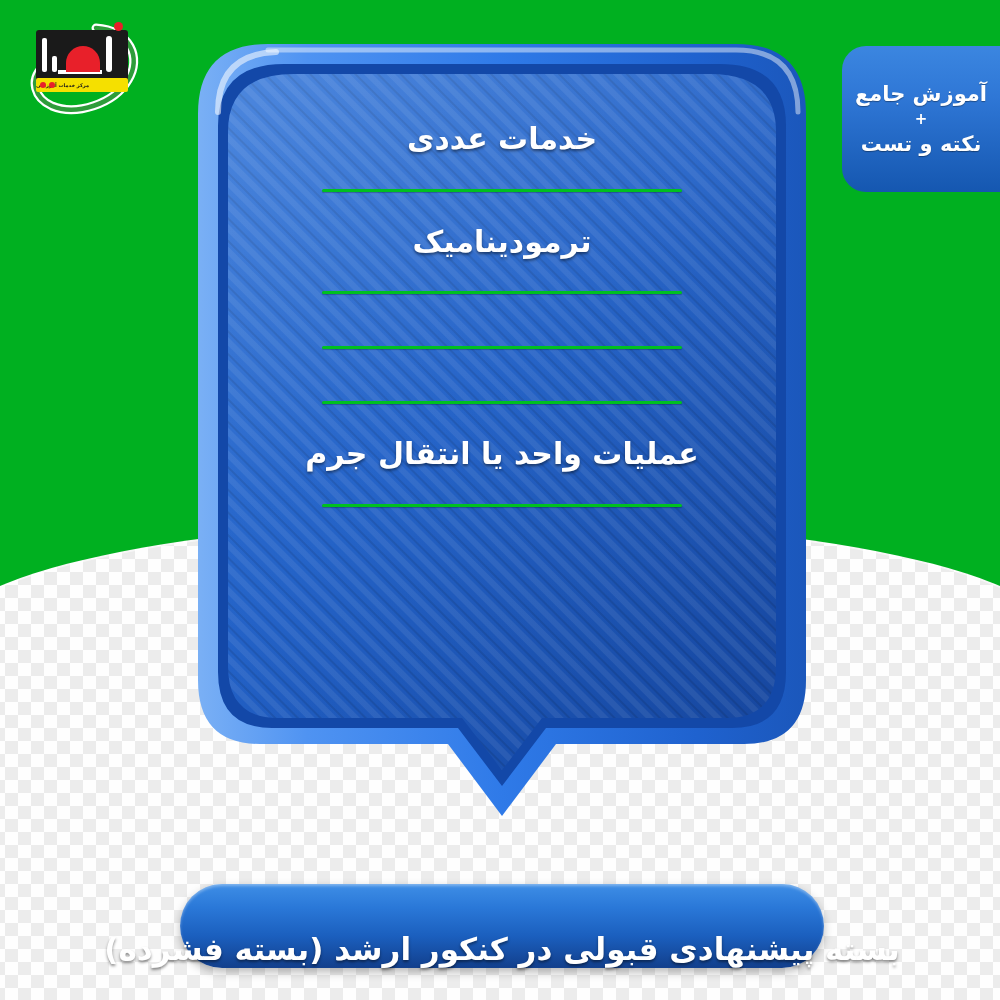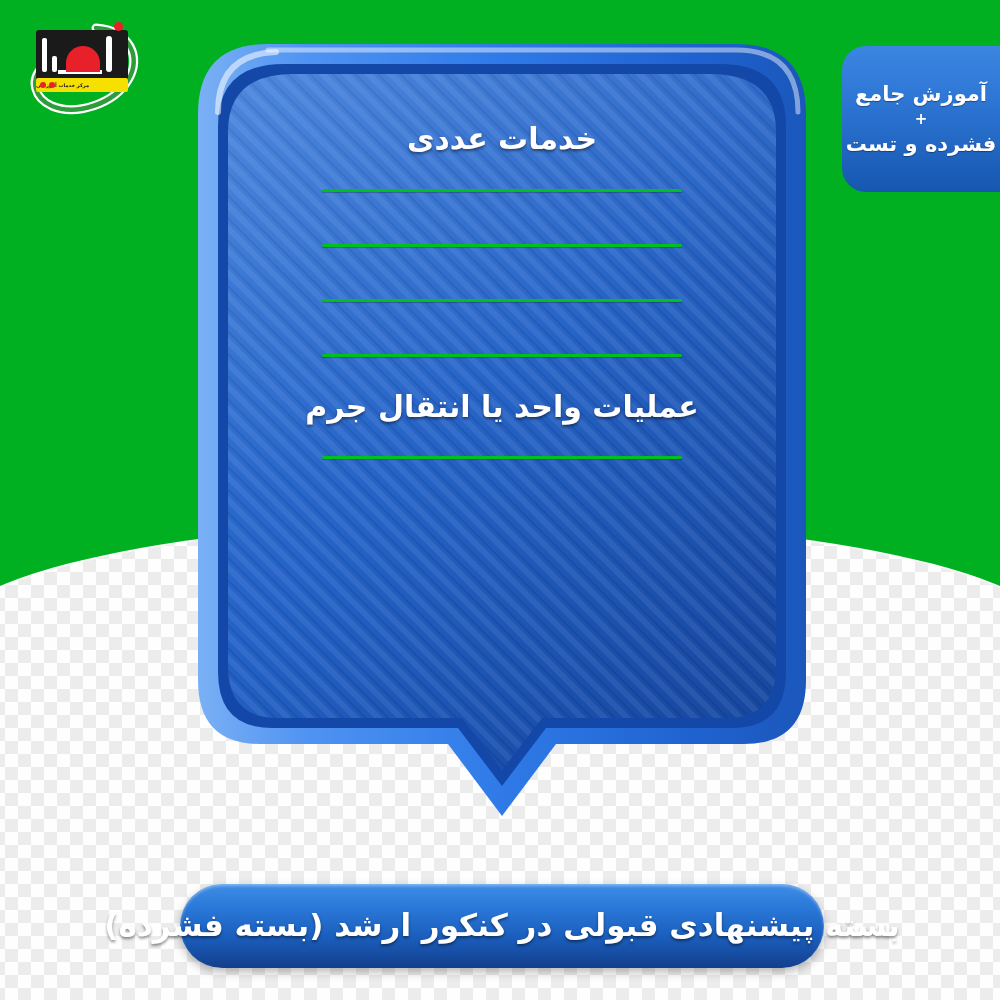--- a/index.html
+++ b/index.html
@@ -200,21 +200,21 @@
     left: 180px;
     top: 884px;
     width: 644px;
     height: 84px;
     border-radius: 44px;
     background: linear-gradient(180deg, #3e8ee6 0%, #2a78d8 28%, #1b5fbe 62%, #123f8c 100%);
     box-shadow:
       0 4px 10px rgba(0,0,0,.28),
       inset 0 2px 3px rgba(255,255,255,.35);
     display: flex;
-    align-items: center;
+    align-items: flex-end;
     justify-content: center;
     box-sizing: border-box;
     padding: 0 16px;
   }
   .pill-text {
     color: #ffffff;
     font-weight: bold;
     font-size: 31px;
     line-height: 1.2;
     text-align: center;
@@ -249,21 +249,21 @@
       <span>مرکز خدمات آموزشی</span>
     </div>
     <div class="logo-dot-red"></div>
     <div class="logo-dot-red2"></div>
     <div class="logo-dot-top"></div>
   </div>
 
   <div class="badge">
     <div class="badge-line">آموزش جامع</div>
     <div class="badge-plus">+</div>
-    <div class="badge-line">فشرده و تست</div>
+    <div class="badge-line">نکته و تست</div>
   </div>
 
   <div class="card-wrap">
     <svg class="card-svg" viewBox="0 0 608 790" preserveAspectRatio="none">
       <defs>
         <linearGradient id="rimGrad" x1="0" y1="0" x2="1" y2="0">
           <stop offset="0" stop-color="#7ab0f5"></stop>
           <stop offset="0.18" stop-color="#4f93f2"></stop>
           <stop offset="0.5" stop-color="#2f7ae8"></stop>
           <stop offset="0.82" stop-color="#1f62cf"></stop>
@@ -299,20 +299,21 @@
       <path d="M96 30 H512 Q578 30 578 88 V622 Q578 674 528 674 H344
                L304 726 L264 674 H80 Q30 674 30 622 V88 Q30 30 96 30 Z" fill="url(#sheen)"></path>
 
       <path d="M70 6 H538 Q600 6 600 68" fill="none" stroke="rgba(255,255,255,0.45)" stroke-width="5" stroke-linecap="round"></path>
       <path d="M20 68 Q20 10 78 8" fill="none" stroke="rgba(255,255,255,0.55)" stroke-width="6" stroke-linecap="round"></path>
     </svg>
 
     <div class="card-content">
       <div class="list-item">خدمات عددی</div>
       <div class="divider"></div>
+      <div class="list-item">ترمودینامیک</div>
       <div class="divider"></div>
       <div class="divider"></div>
       <div class="divider"></div>
       <div class="list-item">عملیات واحد یا انتقال جرم</div>
       <div class="divider"></div>
     </div>
   </div>
 
   <div class="pill">
     <div class="pill-text">بسته پیشنهادی قبولی در کنکور ارشد (بسته فشرده)</div>

